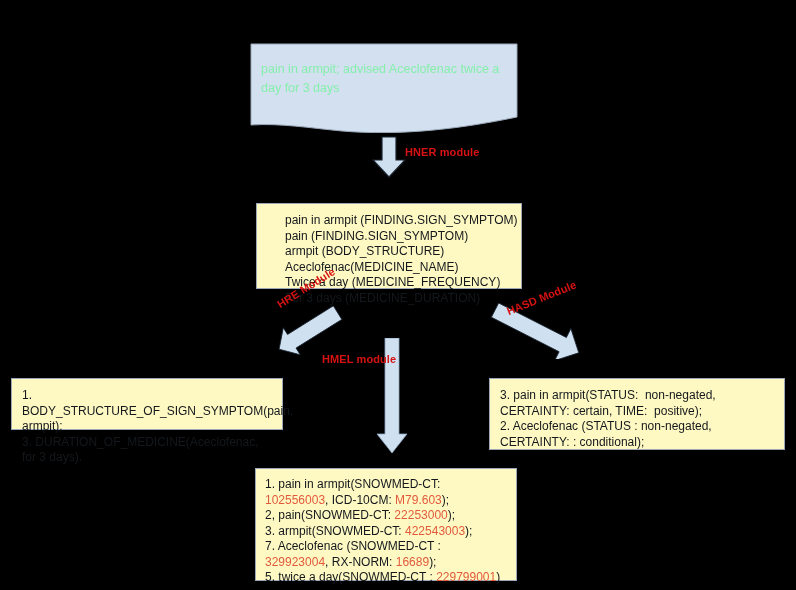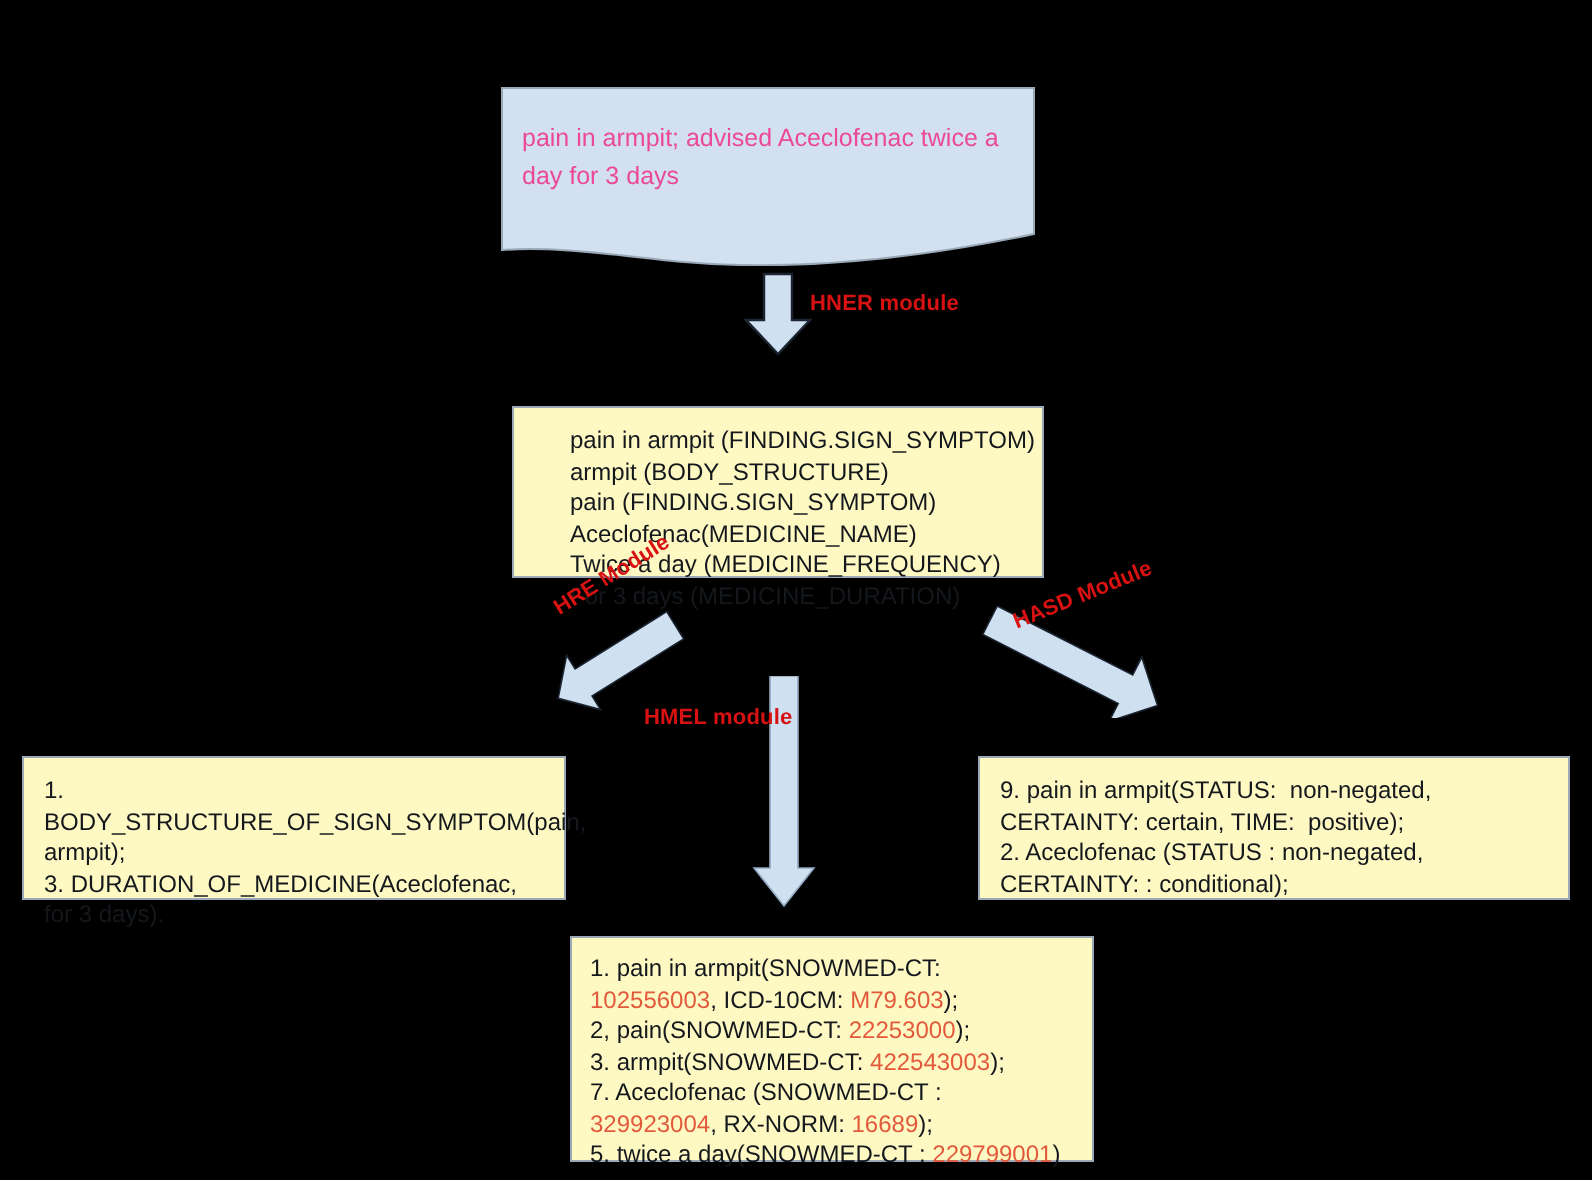--- a/index.html
+++ b/index.html
@@ -50,58 +50,57 @@
     height: 90px;
     display: block;
   }
   #input-note .note-text {
     position: absolute;
     left: 11px;
     top: 17px;
     width: 240px;
     font-size: 12.5px;
     line-height: 19px;
-    color: #ec4899;
+    color: #86efac;
   }
 
   
   #entity-box {
     left: 256px;
     top: 203px;
     width: 266px;
     height: 86px;
     padding: 9px 0 0 28px;
   }
 
   
   #relation-box {
     left: 11px;
     top: 378px;
     width: 272px;
-    height: 72px;
+    height: 52px;
     padding: 9px 10px 6px 10px;
   }
 
   
   #assertion-box {
     left: 489px;
     top: 378px;
     width: 296px;
     height: 72px;
     padding: 9px 10px 0 10px;
   }
 
   
   #linking-box {
     left: 255px;
     top: 468px;
     width: 262px;
     height: 113px;
     padding: 8px 9px 0 9px;
-    margin-left: 30px;
   }
   #linking-box .line { margin-bottom: 0; }
   .code {
     color: #e2593c;
   }
 
   
   .arrow-wrap {
     position: absolute;
   }
@@ -140,22 +139,22 @@
 
   <div class="arrow-wrap" id="arrow-hner">
     <svg viewBox="0 0 34 42" width="34" height="42">
       <path d="M10,1 L24,1 L24,24 L33,24 L17,41 L1,24 L10,24 Z" fill="#cfe0f0" stroke="#1b2430" stroke-width="1.2"></path>
     </svg>
   </div>
   <div class="mod-label" id="label-hner">HNER module</div>
 
   <div class="box" id="entity-box">
     <div class="line">pain in armpit (FINDING.SIGN_SYMPTOM)</div>
+    <div class="line">pain (FINDING.SIGN_SYMPTOM)</div>
     <div class="line">armpit (BODY_STRUCTURE)</div>
-    <div class="line">pain (FINDING.SIGN_SYMPTOM)</div>
     <div class="line">Aceclofenac(MEDICINE_NAME)</div>
     <div class="line">Twice a day (MEDICINE_FREQUENCY)</div>
     <div class="line">For 3 days (MEDICINE_DURATION)</div>
   </div>
 
   <div class="arrow-wrap" id="arrow-hre">
     <svg viewBox="0 0 82 56" width="82" height="56">
       <g transform="rotate(148 41 28)">
         <path d="M12,20 L66,20 L66,12 L81,28 L66,44 L66,36 L12,36 Z" fill="#cfe0f0" stroke="#1b2430" stroke-width="0.8"></path>
       </g>
@@ -178,21 +177,21 @@
     </svg>
   </div>
   <div class="mod-label" id="label-hmel">HMEL module</div>
 
   <div class="box" id="relation-box">
     <div class="line">1. BODY_STRUCTURE_OF_SIGN_SYMPTOM(pain, armpit);</div>
     <div class="line">3. DURATION_OF_MEDICINE(Aceclofenac, for 3 days).</div>
   </div>
 
   <div class="box" id="assertion-box">
-    <div class="line">9. pain in armpit(STATUS:  non-negated, CERTAINTY: certain, TIME:  positive);</div>
+    <div class="line">3. pain in armpit(STATUS:  non-negated, CERTAINTY: certain, TIME:  positive);</div>
     <div class="line">2. Aceclofenac (STATUS : non-negated, CERTAINTY: : conditional);</div>
   </div>
 
   <div class="box" id="linking-box">
     <div id="linking-entries">
         <div class="line"><span>1. pain in armpit(SNOWMED-CT: </span><span class="code">102556003</span><span>, ICD-10CM: </span><span class="code">M79.603</span><span>);</span></div>
         <div class="line"><span>2, pain(SNOWMED-CT: </span><span class="code">22253000</span><span>);</span></div>
         <div class="line"><span>3. armpit(SNOWMED-CT: </span><span class="code">422543003</span><span>);</span></div>
         <div class="line"><span>7. Aceclofenac (SNOWMED-CT : </span><span class="code">329923004</span><span>, RX-NORM: </span><span class="code">16689</span><span>);</span></div>
         <div class="line"><span>5. twice a day(SNOWMED-CT : </span><span class="code">229799001</span><span>)</span></div>

